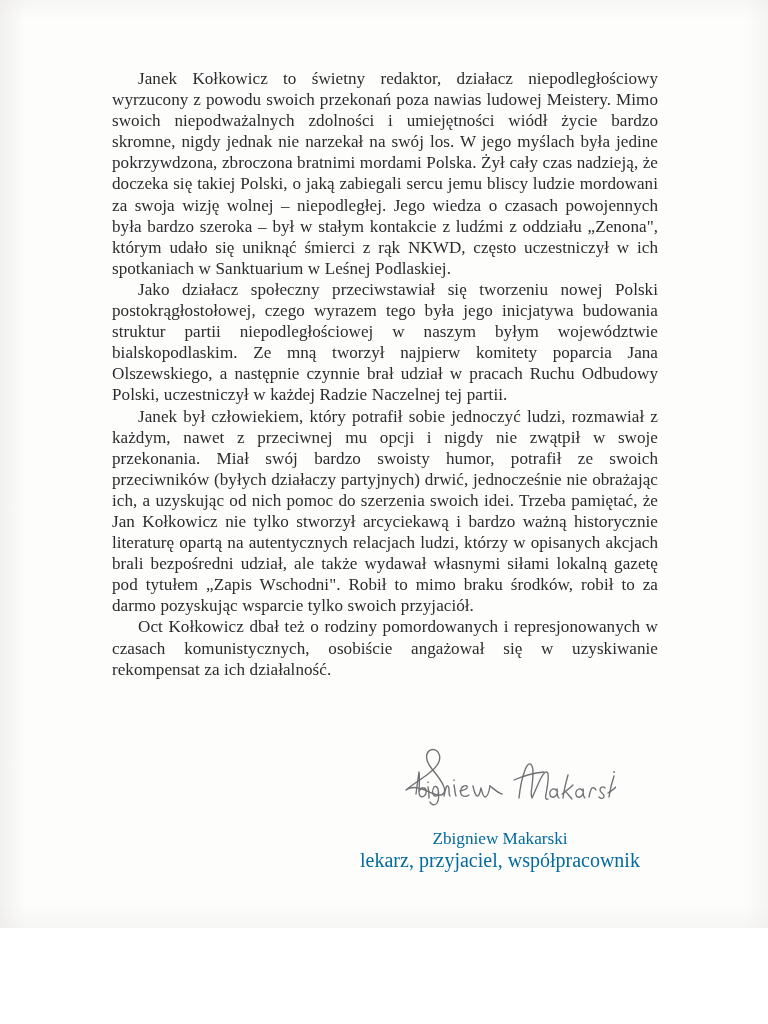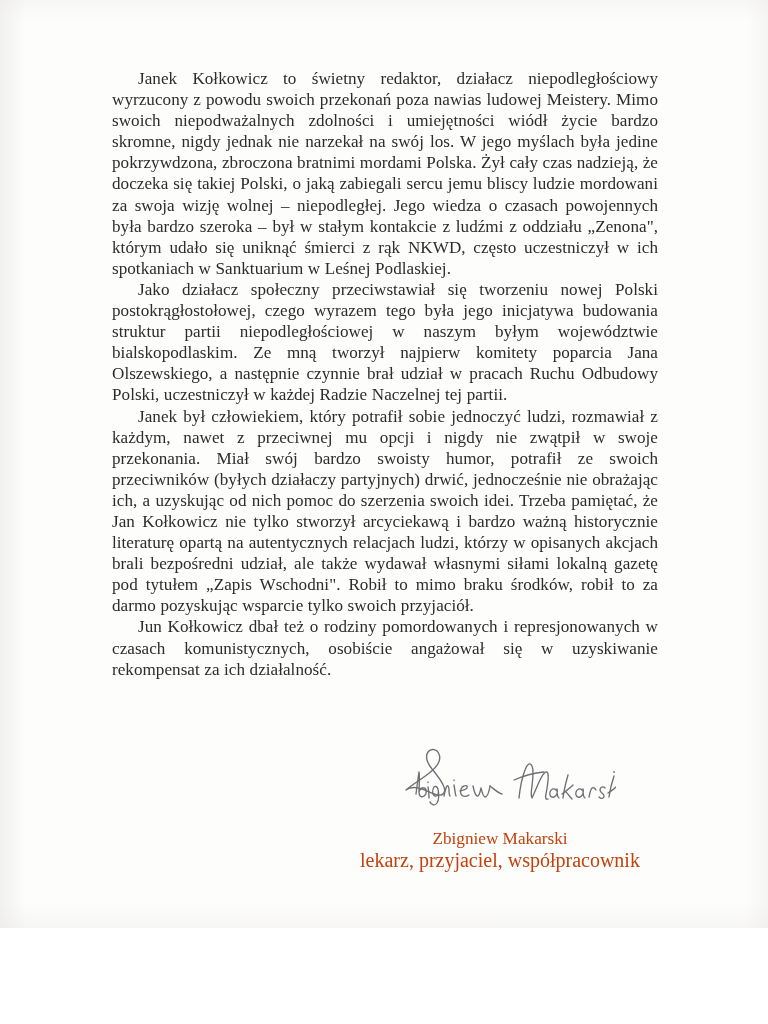--- a/index.html
+++ b/index.html
@@ -71,21 +71,21 @@
     height: 70px;
   }
 
   
   #attribution {
     position: absolute;
     left: 330px;
     top: 828px;
     width: 340px;
     text-align: center;
-    color: #c2410c;
+    color: #0369a1;
   }
   .attrib-name {
     font-size: 17.2px;
     line-height: 21.5px;
   }
   .attrib-role {
     font-size: 20px;
     line-height: 21.5px;
   }
 
@@ -103,21 +103,21 @@
 <body>
 
 <div id="page-sheet">
 
   <div id="paper-tone"></div>
 
   <div id="text-block">
     <p class="para">Janek Kołkowicz to świetny redaktor, działacz niepodległościowy wyrzucony z powodu swoich przekonań poza nawias ludowej Meistery. Mimo swoich niepodważalnych zdolności i umiejętności wiódł życie bardzo skromne, nigdy jednak nie narzekał na swój los. W jego myślach była jedine pokrzywdzona, zbroczona bratnimi mordami Polska. Żył cały czas nadzieją, że doczeka się takiej Polski, o jaką zabiegali sercu jemu bliscy ludzie mordowani za swoja wizję wolnej – niepodległej. Jego wiedza o czasach powojennych była bardzo szeroka – był w stałym kontakcie z ludźmi z oddziału „Zenona", którym udało się uniknąć śmierci z rąk NKWD, często uczestniczył w ich spotkaniach w Sanktuarium w Leśnej Podlaskiej.</p>
     <p class="para">Jako działacz społeczny przeciwstawiał się tworzeniu nowej Polski postokrągłostołowej, czego wyrazem tego była jego inicjatywa budowania struktur partii niepodległościowej w naszym byłym województwie bialskopodlaskim. Ze mną tworzył najpierw komitety poparcia Jana Olszewskiego, a następnie czynnie brał udział w pracach Ruchu Odbudowy Polski, uczestniczył w każdej Radzie Naczelnej tej partii.</p>
     <p class="para">Janek był człowiekiem, który potrafił sobie jednoczyć ludzi, rozmawiał z każdym, nawet z przeciwnej mu opcji i nigdy nie zwątpił w swoje przekonania. Miał swój bardzo swoisty humor, potrafił ze swoich przeciwników (byłych działaczy partyjnych) drwić, jednocześnie nie obrażając ich, a uzyskując od nich pomoc do szerzenia swoich idei. Trzeba pamiętać, że Jan Kołkowicz nie tylko stworzył arcyciekawą i bardzo ważną historycznie literaturę opartą na autentycznych relacjach ludzi, którzy w opisanych akcjach brali bezpośredni udział, ale także wydawał własnymi siłami lokalną gazetę pod tytułem „Zapis Wschodni". Robił to mimo braku środków, robił to za darmo pozyskując wsparcie tylko swoich przyjaciół.</p>
-    <p class="para">Jun Kołkowicz dbał też o rodziny pomordowanych i represjonowanych w czasach komunistycznych, osobiście angażował się w uzyskiwanie rekompensat za ich działalność.</p>
+    <p class="para">Oct Kołkowicz dbał też o rodziny pomordowanych i represjonowanych w czasach komunistycznych, osobiście angażował się w uzyskiwanie rekompensat za ich działalność.</p>
   </div>
 
   <div id="signature-area" aria-label="Zbigniew Makarski">
     <svg viewBox="0 0 230 70" xmlns="http://www.w3.org/2000/svg">
       <g fill="none" stroke="#6f6f74" stroke-width="1.35" stroke-linecap="round" stroke-linejoin="round">
 
         <path d="M20,48 C26,43 34,38 42,32 C50,26 56,19 53,12 C51,7 45,6 42,10 C39,14 41,21 46,27 C51,33 56,39 58,45 C60,50 57,54 52,53 C47,52 42,49 36,47 C30,45 24,45 20,48 Z"></path>
 
         <path d="M30,52 C31,44 32,36 33,30 C34,36 33,44 33,50 C33,54 35,56 38,54 C41,52 41,47 38,46 C36,45 34,47 33,50"></path>
 

